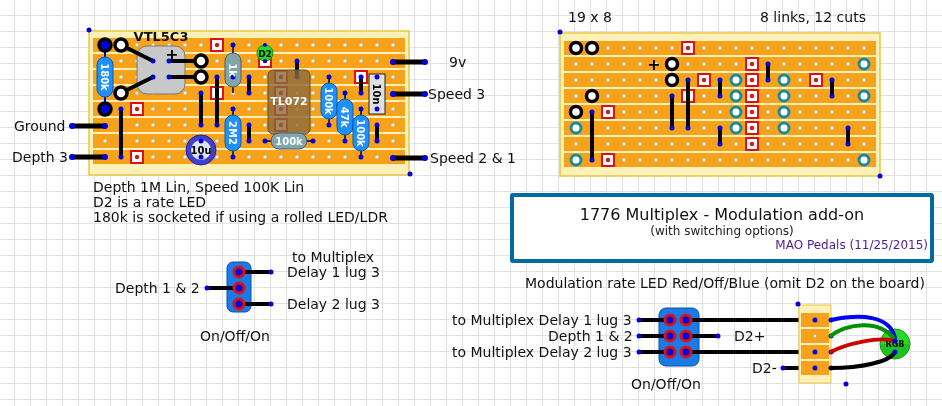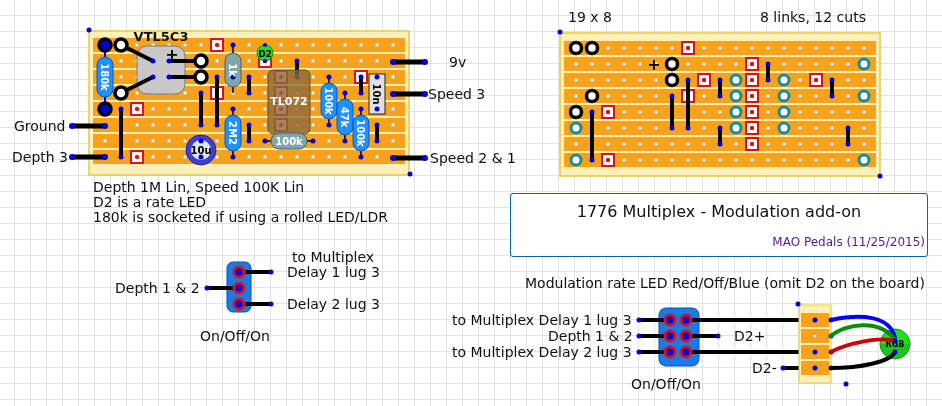--- a/index.html
+++ b/index.html
@@ -9,21 +9,21 @@
     background-image:
       linear-gradient(to right, #e2e2e2 1px, transparent 1px),
       linear-gradient(to bottom, #e2e2e2 1px, transparent 1px);
     background-size:16px 16px;
     background-position:14px 15px;
     font-family:"DejaVu Sans", sans-serif;
   }
   #stage { position:absolute; left:0; top:0; width:942px; height:406px; }
   .title-box {
     position:absolute; left:510px; top:193px; width:416px; height:62px;
-    border:1px solid #0369a1; border-radius:3px; background:#fff;
+    border:4px solid #0369a1; border-radius:3px; background:#fff;
   }
   .tb-title { position:absolute; left:0; right:0; top:8px; text-align:center; font-size:16px; color:#111; }
   .tb-sub { position:absolute; left:0; right:0; top:27px; text-align:center; font-size:12px; color:#222; }
   .tb-author { position:absolute; right:2px; top:41px; font-size:12px; color:#4c1d95; }
 </style>
 </head>
 <body>
 
 <svg id="stage" width="942" height="406" viewBox="0 0 942 406" xmlns="http://www.w3.org/2000/svg">
   <defs></defs>
@@ -725,14 +725,15 @@
     <text x="548" y="341">Depth 1 &amp; 2</text>
     <text x="452" y="357">to Multiplex Delay 2 lug 3</text>
     <text x="734" y="341">D2+</text>
     <text x="752" y="373">D2-</text>
     <text x="631" y="389">On/Off/On</text>
   </g>
 </svg>
 
 <div class="title-box">
   <div class="tb-title">1776 Multiplex - Modulation add-on</div>
+  <div class="tb-sub">(with switching options)</div>
   <div class="tb-author">MAO Pedals  (11/25/2015)</div>
 </div>
 
 </body></html>

